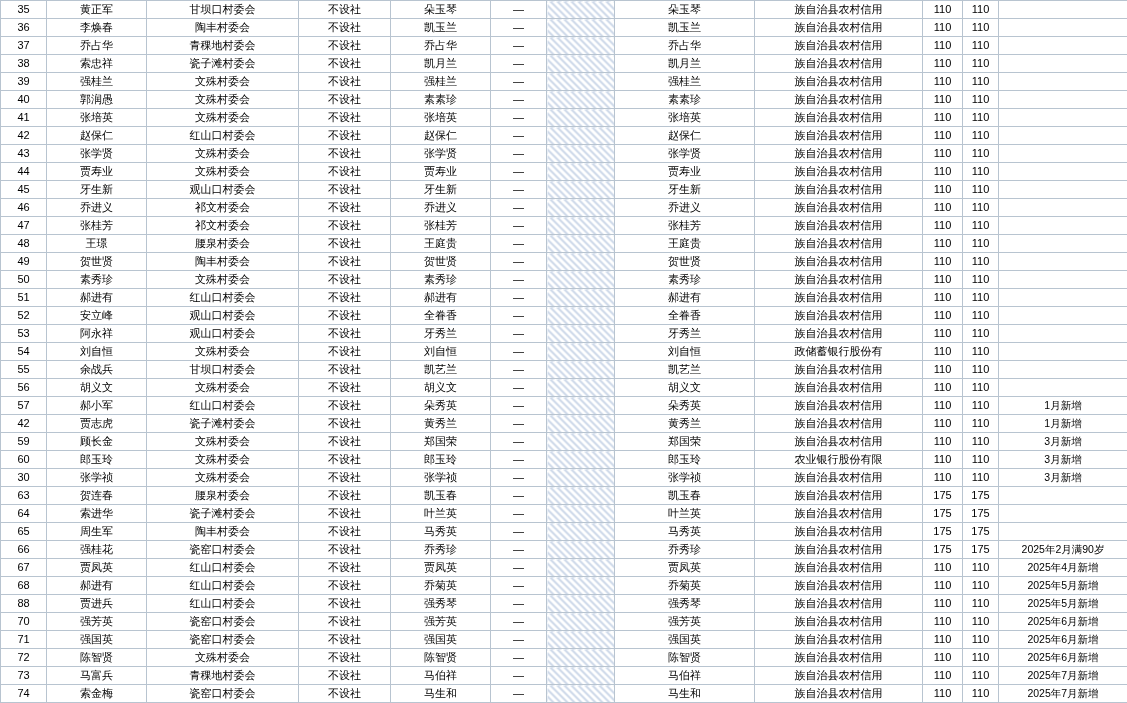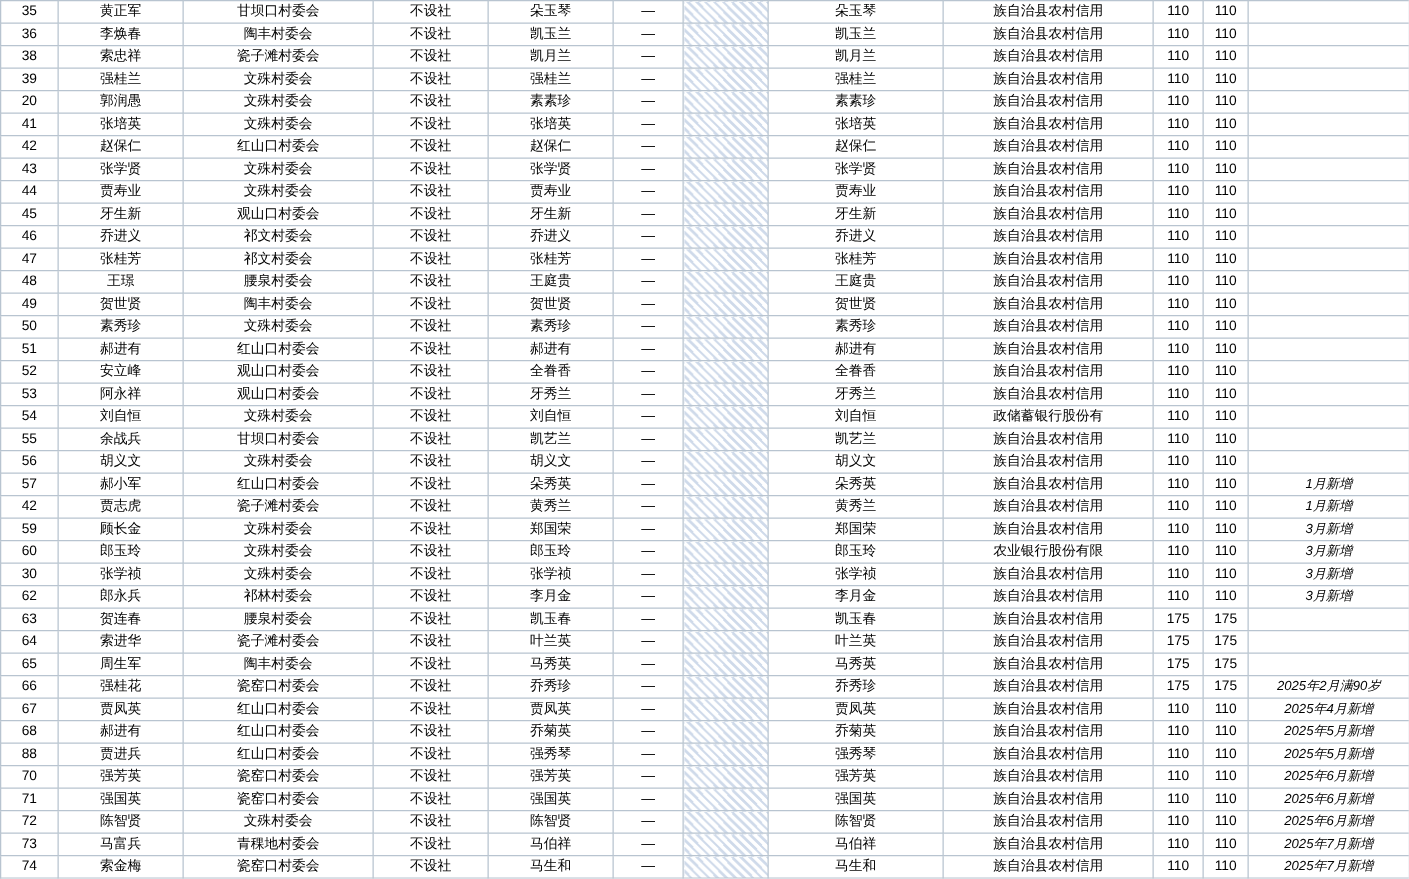--- a/index.html
+++ b/index.html
@@ -54,21 +54,21 @@
   td.hatch {
     background-image: repeating-linear-gradient(
       45deg,
       #ffffff 0px, #ffffff 3px,
       #cfdaea 3px, #cfdaea 5px
     );
     border-left: none;
     border-right: none;
   }
   td.pad-right { border-left: none; }
-  td.note { text-align: center; font-size: 10.5px; font-style: italic; }
+  td.note { text-align: center; font-size: 10.5px; }
   td.num { text-align: center; }
   
   td.num-left {
     border-left: 1px solid #b8c4d0;
   }
 </style>
 </head>
 <body>
 
 <div class="sheet">
@@ -110,20 +110,34 @@
           <td>凯玉兰</td>
           <td class="gap">—</td>
           <td class="hatch"></td>
           <td class="pad-right">凯玉兰</td>
           <td>族自治县农村信用</td>
           <td class="num num-left">110</td>
           <td class="num">110</td>
           <td class="note"></td>
         </tr>
         <tr>
+          <td class="idx">37</td>
+          <td>乔占华</td>
+          <td>青稞地村委会</td>
+          <td>不设社</td>
+          <td>乔占华</td>
+          <td class="gap">—</td>
+          <td class="hatch"></td>
+          <td class="pad-right">乔占华</td>
+          <td>族自治县农村信用</td>
+          <td class="num num-left">110</td>
+          <td class="num">110</td>
+          <td class="note"></td>
+        </tr>
+        <tr>
           <td class="idx">38</td>
           <td>索忠祥</td>
           <td>瓷子滩村委会</td>
           <td>不设社</td>
           <td>凯月兰</td>
           <td class="gap">—</td>
           <td class="hatch"></td>
           <td class="pad-right">凯月兰</td>
           <td>族自治县农村信用</td>
           <td class="num num-left">110</td>
@@ -138,21 +152,21 @@
           <td>强桂兰</td>
           <td class="gap">—</td>
           <td class="hatch"></td>
           <td class="pad-right">强桂兰</td>
           <td>族自治县农村信用</td>
           <td class="num num-left">110</td>
           <td class="num">110</td>
           <td class="note"></td>
         </tr>
         <tr>
-          <td class="idx">20</td>
+          <td class="idx">40</td>
           <td>郭润愚</td>
           <td>文殊村委会</td>
           <td>不设社</td>
           <td>素素珍</td>
           <td class="gap">—</td>
           <td class="hatch"></td>
           <td class="pad-right">素素珍</td>
           <td>族自治县农村信用</td>
           <td class="num num-left">110</td>
           <td class="num">110</td>
@@ -440,34 +454,20 @@
         </tr>
         <tr>
           <td class="idx">30</td>
           <td>张学祯</td>
           <td>文殊村委会</td>
           <td>不设社</td>
           <td>张学祯</td>
           <td class="gap">—</td>
           <td class="hatch"></td>
           <td class="pad-right">张学祯</td>
-          <td>族自治县农村信用</td>
-          <td class="num num-left">110</td>
-          <td class="num">110</td>
-          <td class="note">3月新增</td>
-        </tr>
-        <tr>
-          <td class="idx">62</td>
-          <td>郎永兵</td>
-          <td>祁林村委会</td>
-          <td>不设社</td>
-          <td>李月金</td>
-          <td class="gap">—</td>
-          <td class="hatch"></td>
-          <td class="pad-right">李月金</td>
           <td>族自治县农村信用</td>
           <td class="num num-left">110</td>
           <td class="num">110</td>
           <td class="note">3月新增</td>
         </tr>
         <tr>
           <td class="idx">63</td>
           <td>贺连春</td>
           <td>腰泉村委会</td>
           <td>不设社</td>

